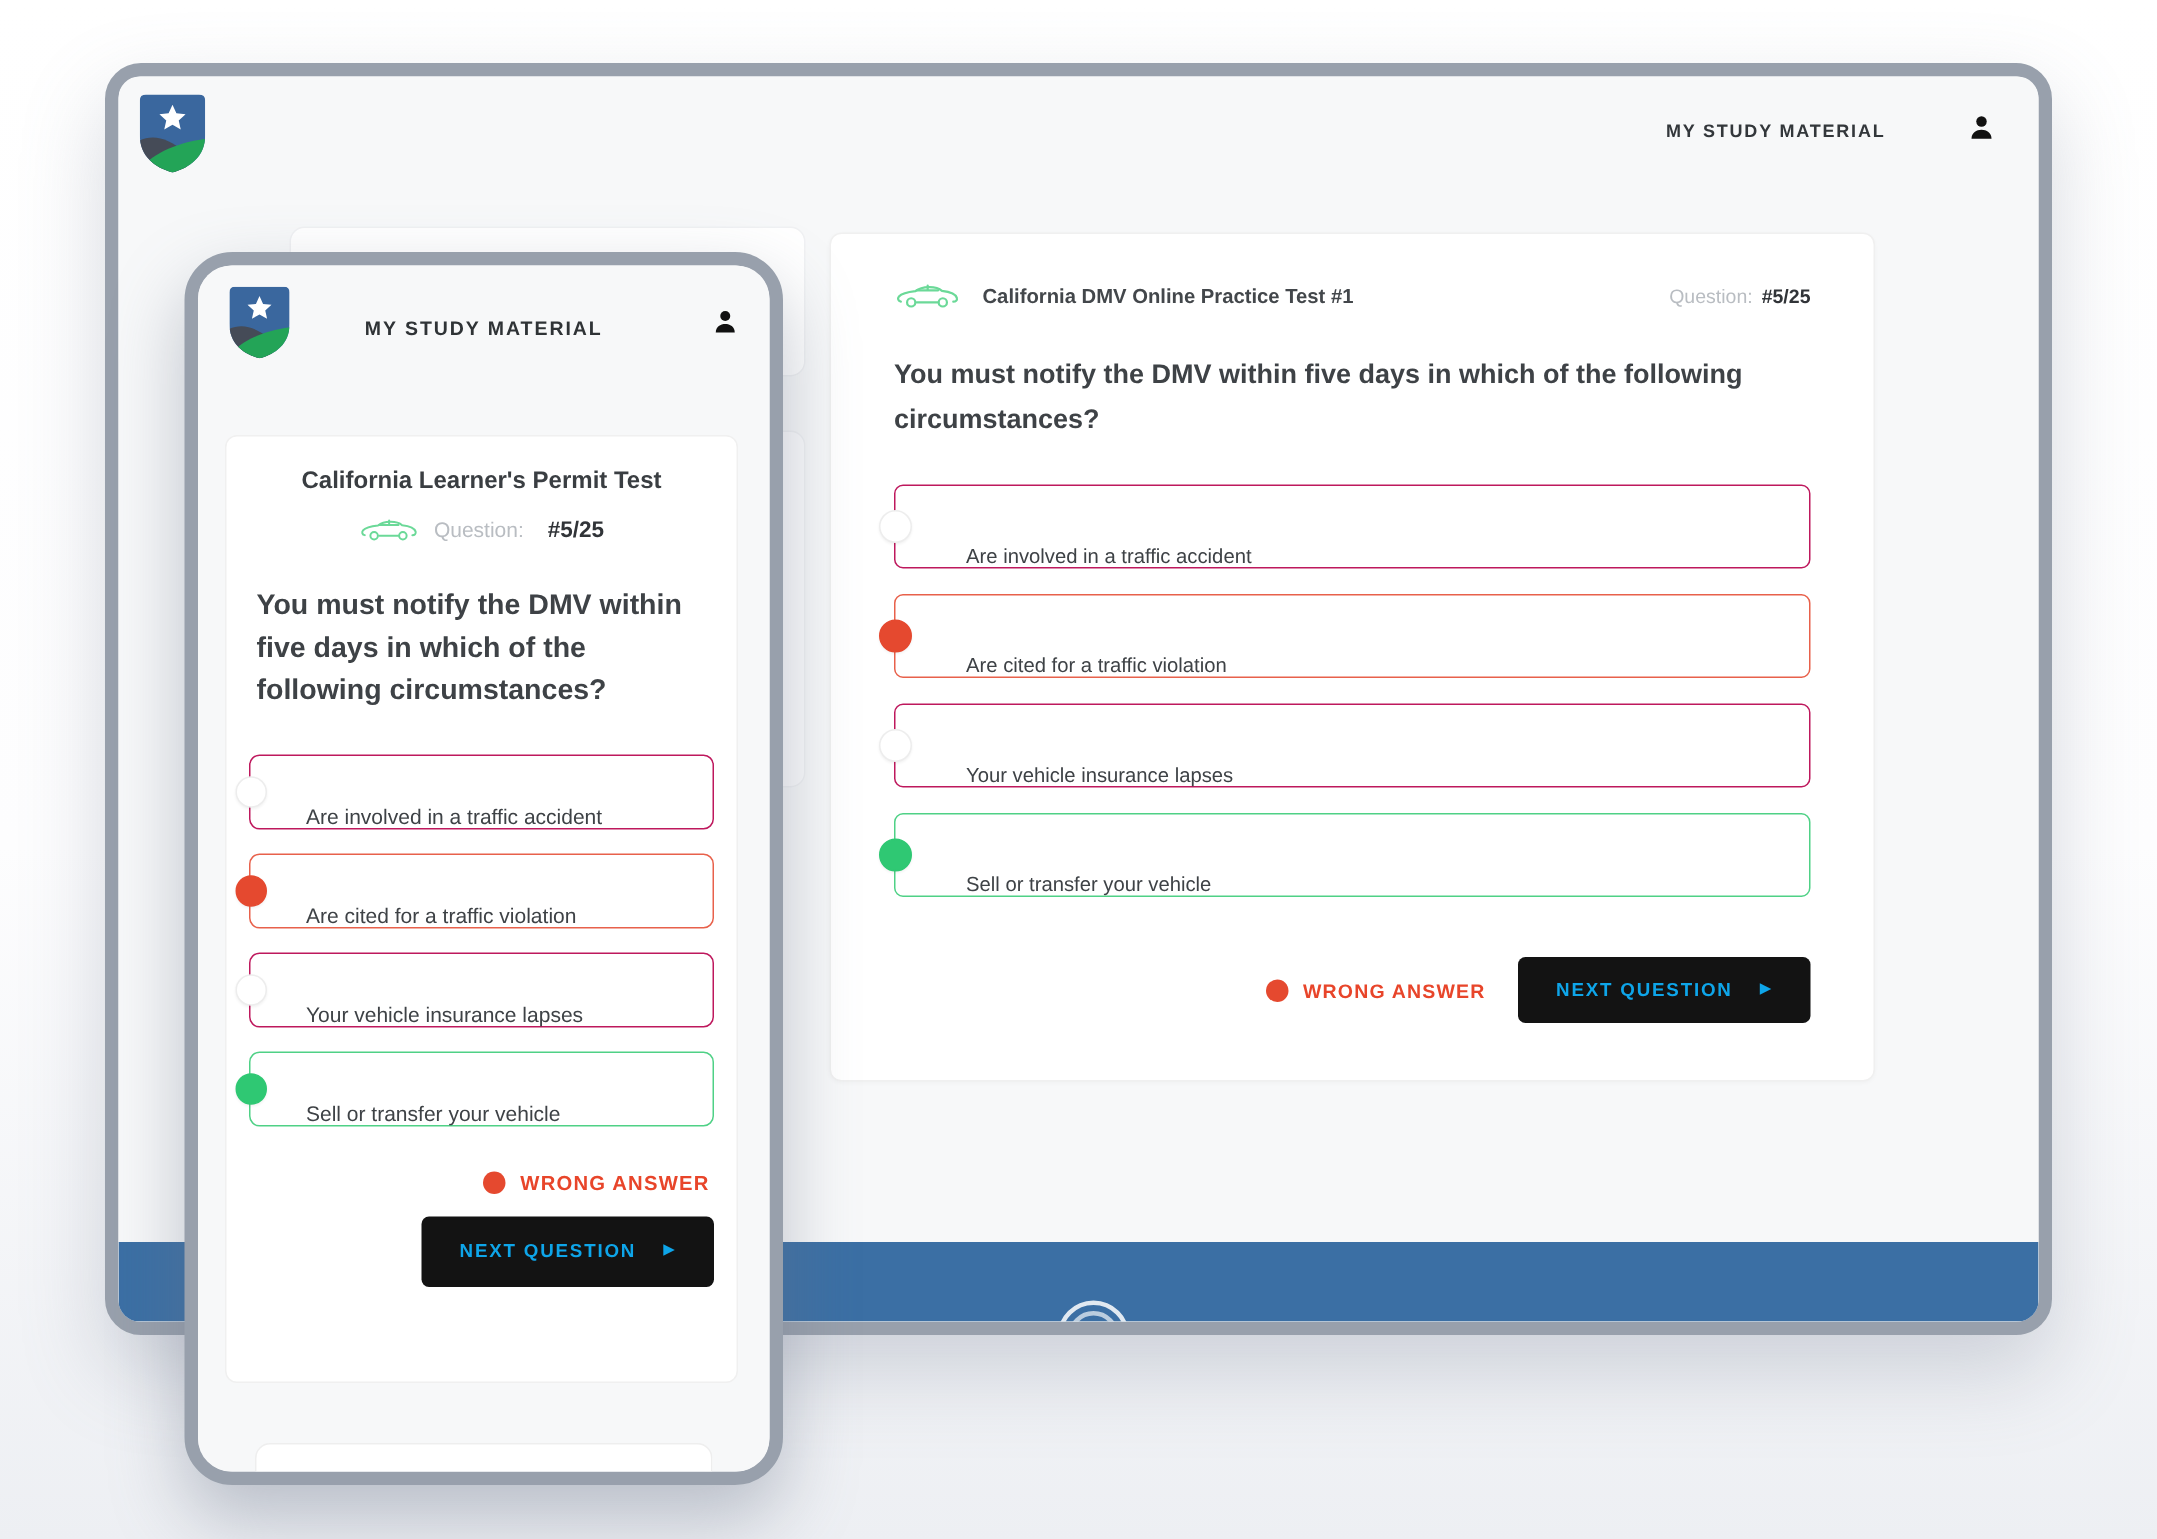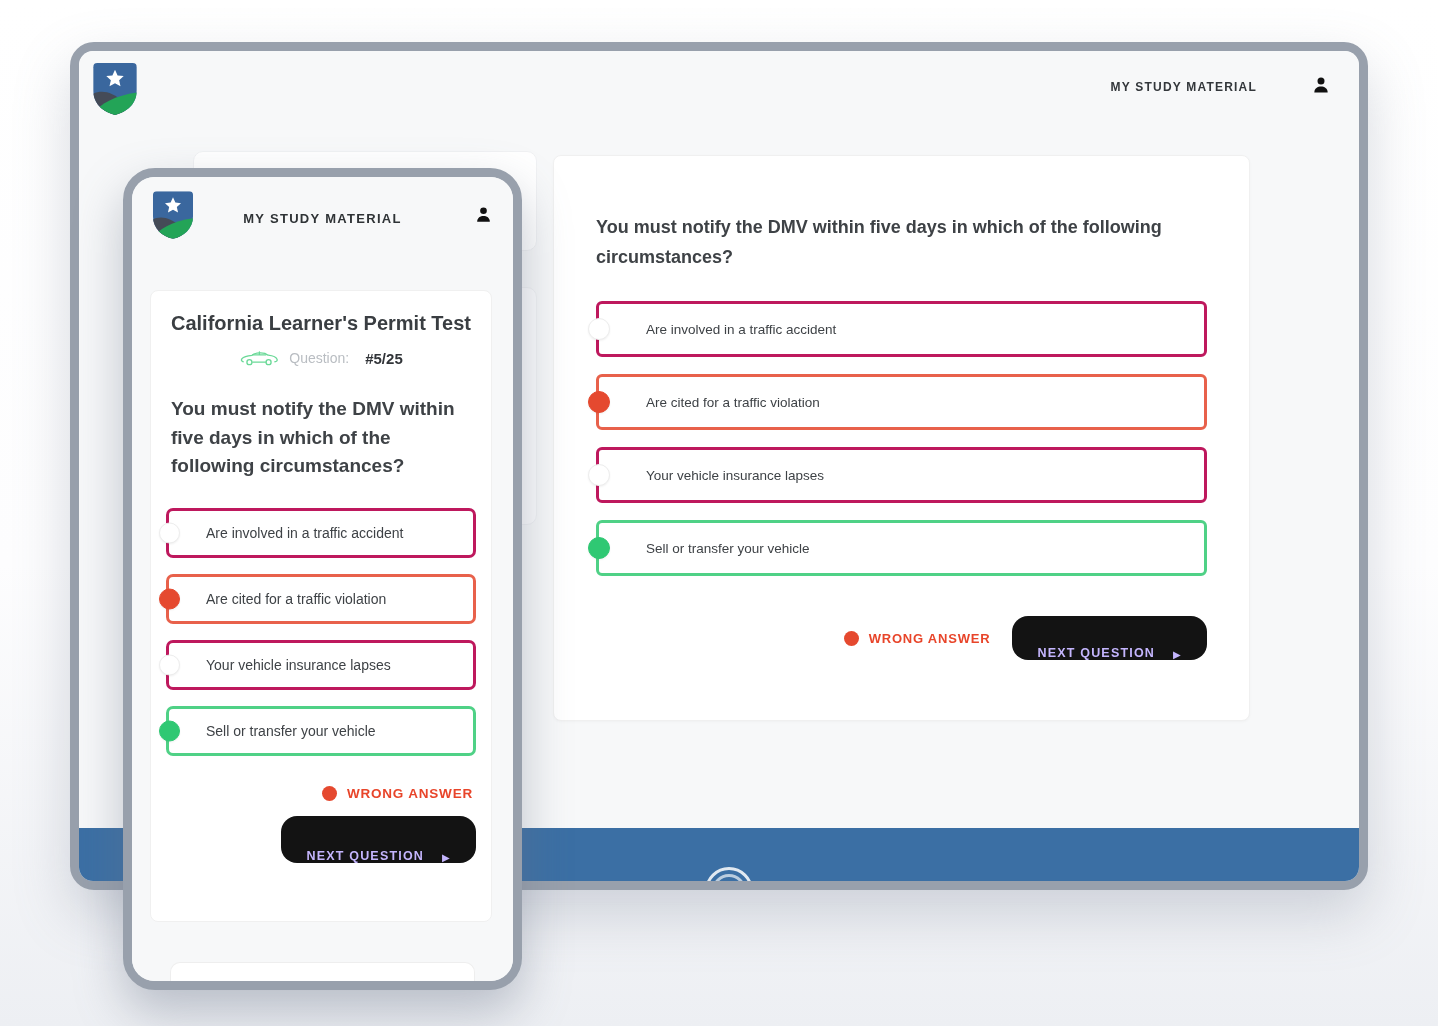--- a/index.html
+++ b/index.html
@@ -47,42 +47,42 @@
   }
   .quiz-topbar{display:flex;justify-content:space-between;align-items:center;}
   .test-info{display:flex;align-items:center;gap:15px;font-size:13.5px;font-weight:700;color:#43474b;}
   .q-progress{font-size:13px;}
   .q-label{color:var(--muted);margin-right:6px;font-weight:400;}
   .q-num{font-weight:700;color:#313438;}
   .question{margin-top:27px;font-size:18px;line-height:1.65;font-weight:700;color:var(--ink);max-width:625px;}
 
   .options{margin-top:29px;}
   .option{
-    position:relative;height:56px;border:3px solid #be185d;border-radius:6px;background:#fff;
-    margin-bottom:17px;display:flex;align-items:center;padding-left:47px;
+    position:relative;height:56px;border:1px solid #be185d;border-radius:6px;background:#fff;
+    margin-bottom:17px;display:flex;align-items:flex-end;padding-left:47px;
     font-size:13.5px;color:var(--ink);cursor:pointer;
   }
   .option:last-child{margin-bottom:4px;}
   .radio{
     position:absolute;left:-11px;top:50%;transform:translateY(-50%);
     width:22px;height:22px;border-radius:50%;background:#fff;border:1px solid #ededed;
     box-shadow:0 1px 2px rgba(0,0,0,.06);
   }
   .option[data-state="wrong"]{border-color:#e8614b;}
   .option[data-state="wrong"] .radio{background:var(--red);border-color:var(--red);}
   .option[data-state="correct"]{border-color:#4fd186;}
   .option[data-state="correct"] .radio{background:var(--green);border-color:var(--green);}
 
   .quiz-footer{display:flex;justify-content:flex-end;align-items:center;gap:22px;margin-top:40px;}
   .feedback{display:flex;align-items:center;gap:10px;color:#e8452a;font-size:13px;font-weight:700;letter-spacing:.8px;}
   .feedback-dot{width:15px;height:15px;border-radius:50%;background:var(--red);}
   .next-btn{
-    background:#131313;color:#c4b5fd;border:none;border-radius:16px;height:44px;padding:0 25px;
+    background:#131313;color:#0ea5e9;border:none;border-radius:5px;height:44px;padding:0 25px;
     font-family:inherit;font-size:12.5px;font-weight:700;letter-spacing:1.2px;
-    display:flex;align-items:flex-end;gap:18px;cursor:pointer;
+    display:flex;align-items:center;gap:18px;cursor:pointer;
   }
   .next-arrow{font-size:10px;line-height:1;}
 
   .blue-bar{position:absolute;left:0;right:0;bottom:0;height:53px;background:var(--blue);}
   .rings{
     position:absolute;left:626px;bottom:-34px;width:48px;height:48px;border-radius:50%;
     border:3px solid rgba(255,255,255,.85);
   }
   .rings::after{
     content:"";position:absolute;left:50%;top:50%;transform:translate(-50%,-50%);
@@ -101,21 +101,21 @@
   .m-nav-brand{
     position:absolute;left:60px;right:60px;top:34px;text-align:center;
     font-size:13px;font-weight:700;letter-spacing:1.3px;color:#2f3336;cursor:pointer;
   }
   .m-account{position:absolute;right:20px;top:28px;cursor:pointer;}
 
   .m-card{
     position:absolute;left:18px;top:113px;width:342px;height:632px;background:#fff;
     border:1px solid #f0f0f0;border-radius:8px;padding-top:21px;overflow:hidden;
   }
-  .m-test-title{text-align:center;font-size:20px;font-weight:700;color:#3a3e42;}
+  .m-test-title{text-align:center;font-size:16px;font-weight:700;color:#3a3e42;}
   .m-progress{display:flex;justify-content:center;align-items:center;gap:10px;margin-top:13px;}
   .m-progress .q-label{font-size:14px;}
   .m-progress .q-num{font-size:15px;}
   .m-question{margin:27px 20px 0;font-size:19px;line-height:1.5;font-weight:700;color:var(--ink);}
   .m-options{margin:27px 15px 0;}
   .m-option{height:50px;border-radius:7px;padding-left:37px;font-size:14px;margin-bottom:16px;}
   .m-option .radio{width:21px;height:21px;left:-10px;}
   .m-feedback{justify-content:flex-end;margin:30px 18px 0;font-size:13.5px;display:flex;align-items:center;gap:10px;color:#e8452a;font-weight:700;letter-spacing:.8px;}
   .m-next{margin:15px 15px 0 auto;height:47px;}
   .m-sliver{
@@ -149,20 +149,35 @@
       <svg width="20" height="20" viewBox="0 0 24 24">
         <circle cx="12" cy="7.2" r="4.2" fill="#111"></circle>
         <path d="M4 21 c0-5 4-7.2 8-7.2 s8 2.2 8 7.2 Z" fill="#111"></path>
       </svg>
     </div>
 
     <div class="bg-card bg-card-a"></div>
     <div class="bg-card bg-card-b"></div>
 
     <section class="quiz-card">
+      <div class="quiz-topbar">
+        <div class="test-info">
+          <svg width="44" height="22" viewBox="0 0 48 24" fill="none" stroke="#6bd998" stroke-width="1.6" stroke-linecap="round">
+            <path d="M5 16.5 c-2-.3-2.6-2.3-1.4-3.8 2.1-2.4 7.2-3.4 12-3.9 4.7-3.7 15-4 19.3-.2 5.6.6 10 2.4 10.8 5.1 .5 1.8-.8 2.8-2.6 2.8"></path>
+            <circle cx="12.5" cy="17" r="3"></circle>
+            <circle cx="35.5" cy="17" r="3"></circle>
+            <path d="M16.5 17 h15.5"></path>
+            <path d="M16.5 8.3 h15.5 M24.5 8 v-3.2"></path>
+          </svg>
+          <span>California DMV Online Practice Test #1</span>
+        </div>
+        <div class="q-progress">
+          <span class="q-label">Question:</span><span class="q-num">#5/25</span>
+        </div>
+      </div>
 
       <h1 class="question">You must notify the DMV within five days in which of the following circumstances?</h1>
 
       <div class="options">
         <div class="option" data-state="neutral">
           <span class="radio"></span>
           <span>Are involved in a traffic accident</span>
         </div>
         <div class="option" data-state="wrong">
           <span class="radio"></span>

